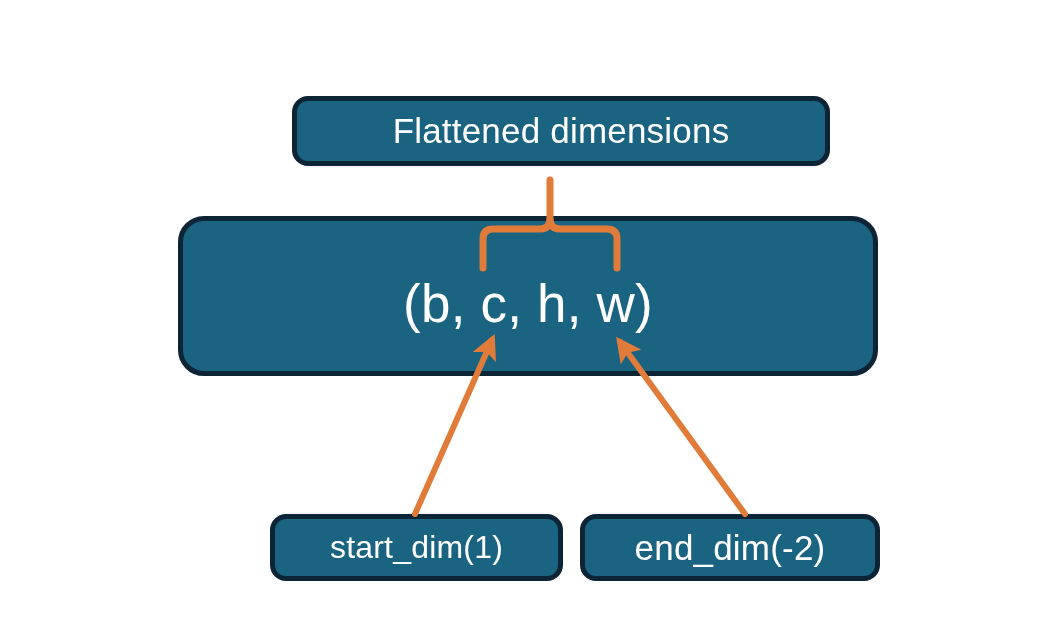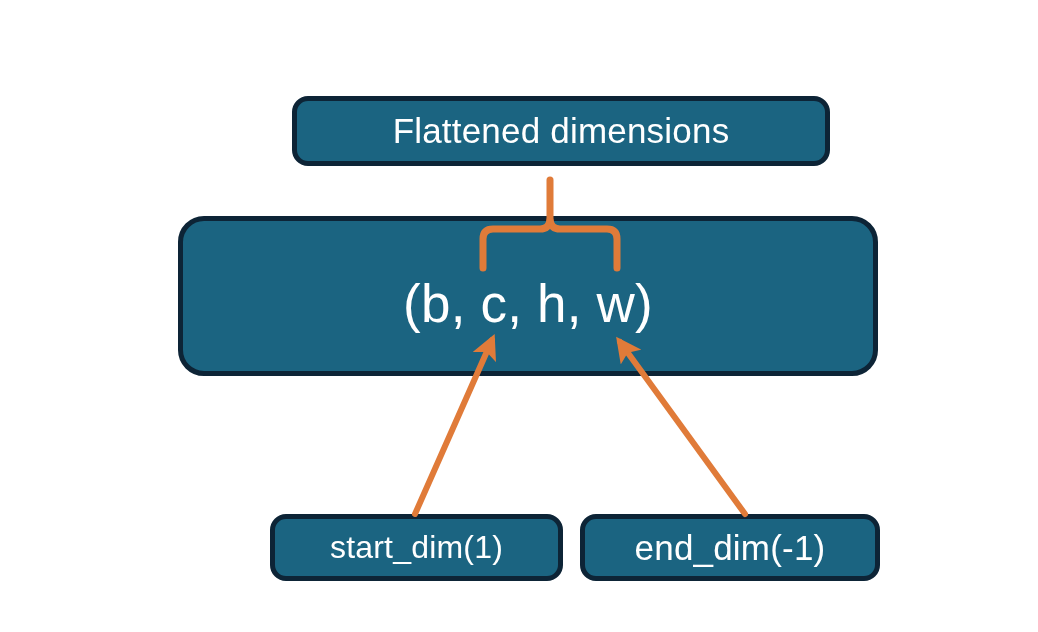--- a/index.html
+++ b/index.html
@@ -96,21 +96,21 @@
 
   <div class="node" id="node-flattened">
     <span>Flattened dimensions</span>
   </div>
 
   <div class="node" id="node-start-dim">
     <span>start_dim(1)</span>
   </div>
 
   <div class="node" id="node-end-dim">
-    <span>end_dim(-1)</span>
+    <span>end_dim(-2)</span>
   </div>
 
   <svg id="connectors" viewBox="0 0 1038 632">
     <defs>
       <marker id="arrowhead" markerWidth="4.2" markerHeight="4.2" refX="3.1" refY="2.1" orient="auto" markerUnits="strokeWidth">
         <path d="M 0 0 L 4.2 2.1 L 0 4.2 L 0.9 2.1 Z" fill="#e07b39"></path>
       </marker>
     </defs>
 
     <path d="M 483 268

